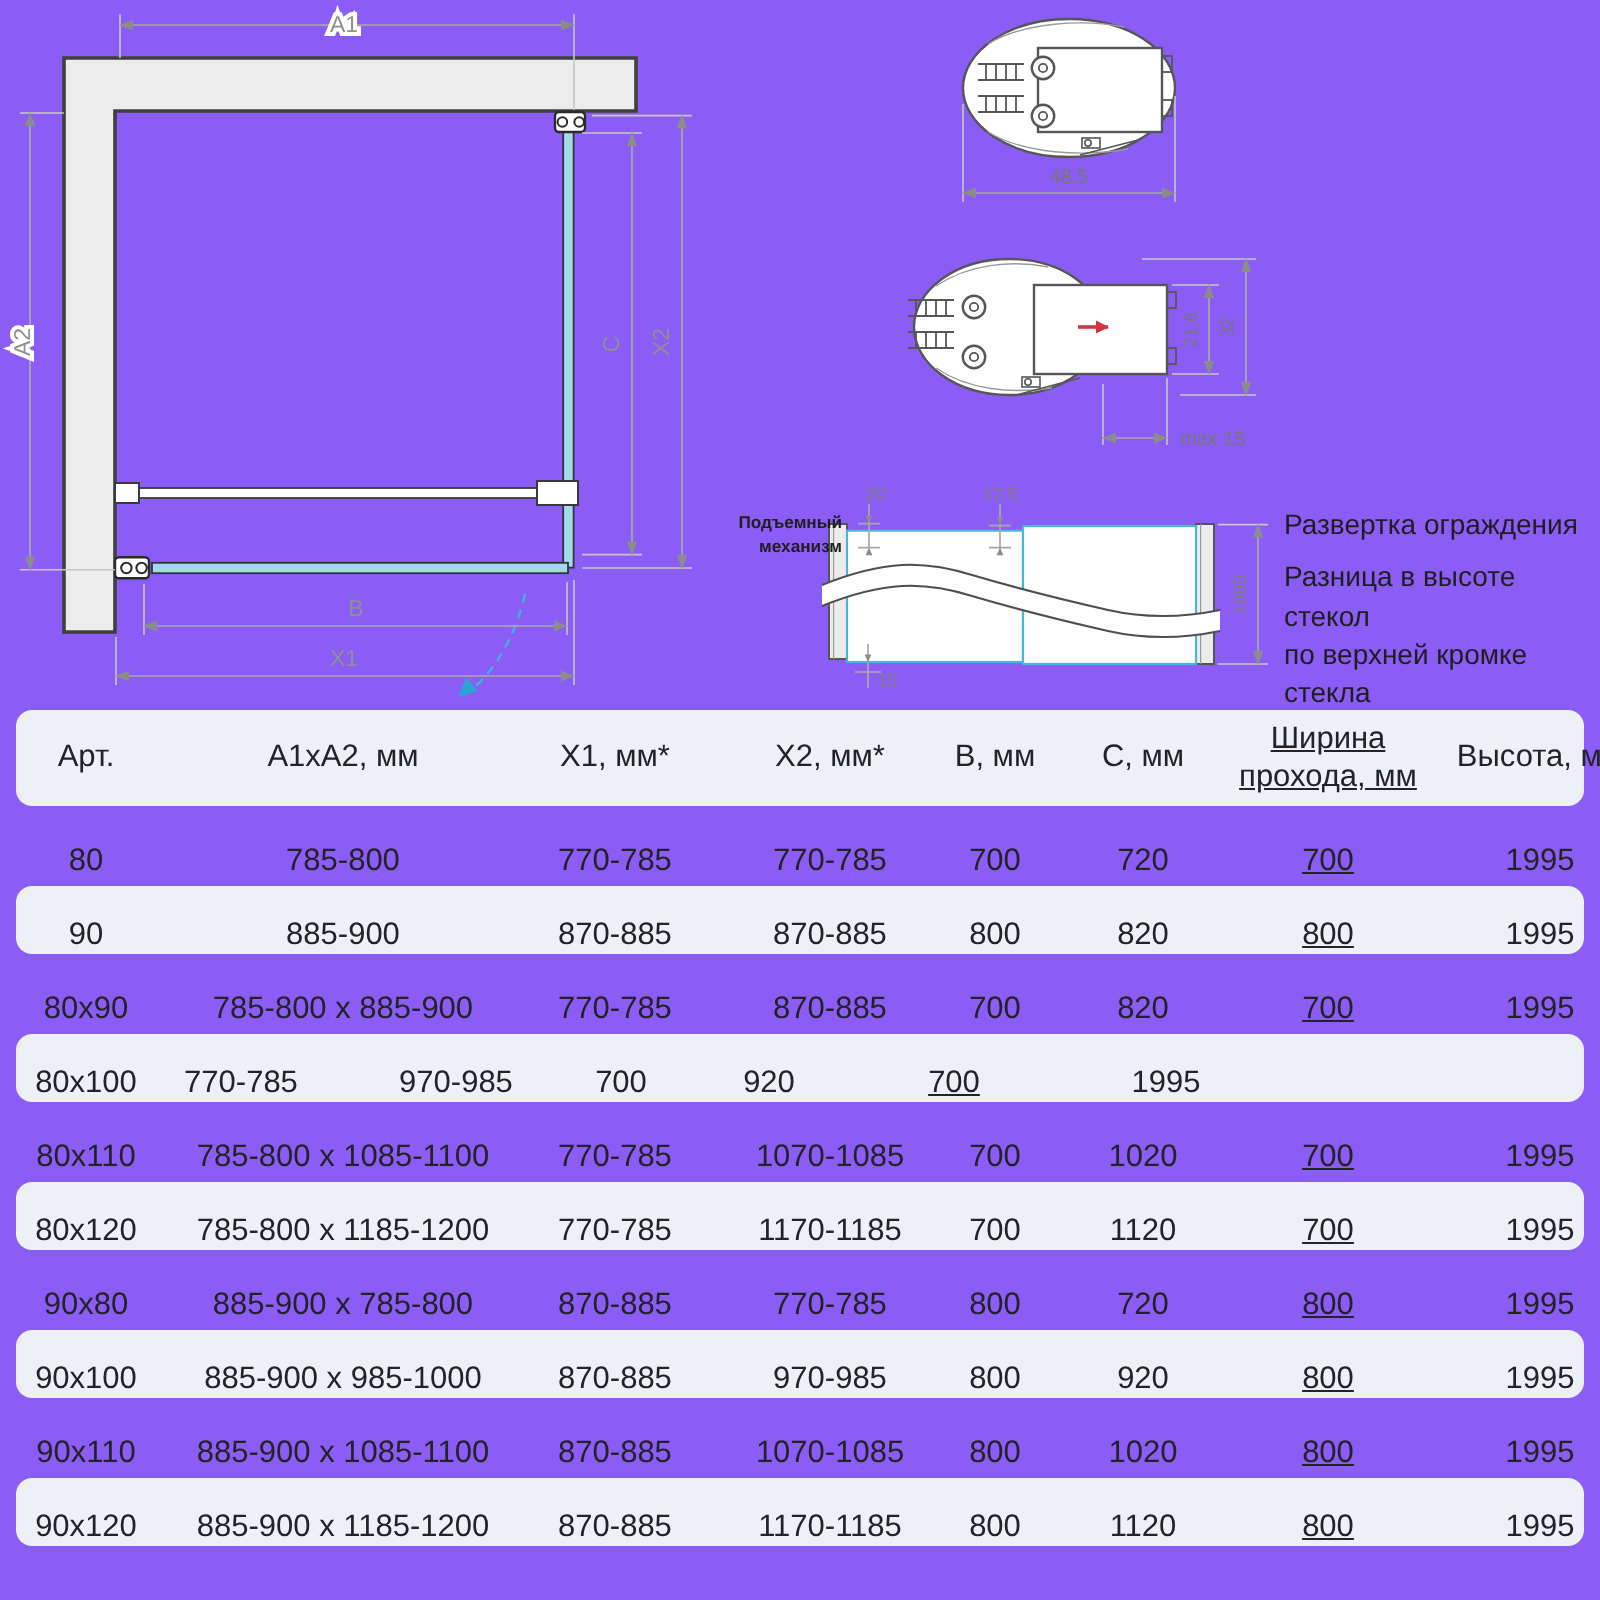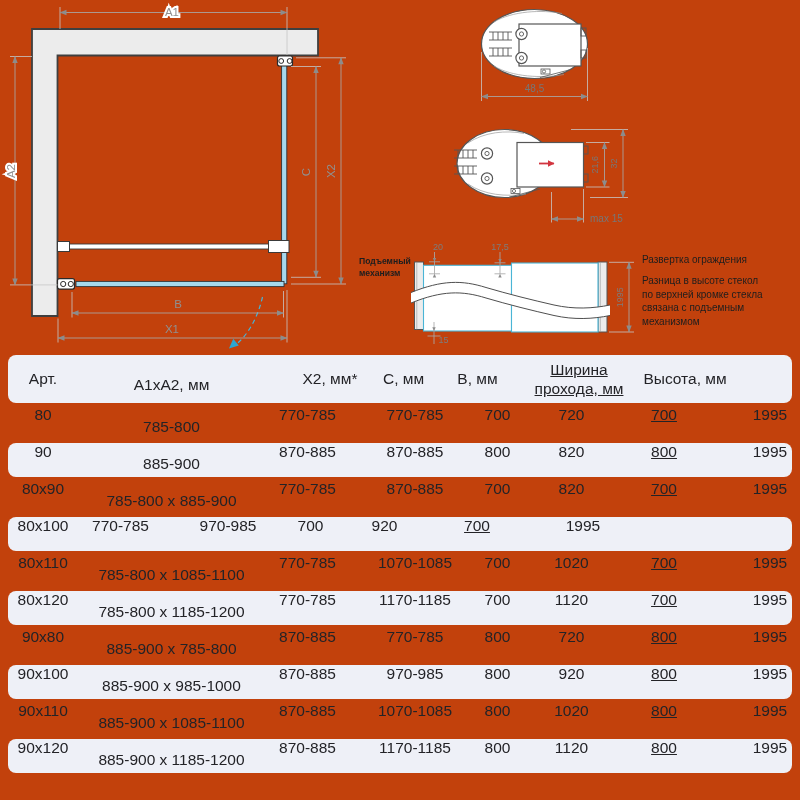--- a/index.html
+++ b/index.html
@@ -1,43 +1,43 @@
 <!DOCTYPE html>
 <html><head>
 <meta charset="utf-8">
 <style>
   html,body{margin:0;padding:0;background:#fff;}
   body{font-family:"Liberation Sans","DejaVu Sans",sans-serif;color:#232327;}
-  .canvas{position:relative;width:800px;height:800px;background:#c2410c;overflow:hidden;}
+  .canvas{position:relative;width:800px;height:800px;background:#8b5cf6;overflow:hidden;}
   .abs{position:absolute;}
   svg text{font-family:"Liberation Sans","DejaVu Sans",sans-serif;}
 
   
   .pline{fill:#fff;stroke:#565656;stroke-width:1.2;}
   .thin{fill:none;stroke:#565656;stroke-width:0.9;}
   .hint{fill:none;stroke:#9a9a9a;stroke-width:0.7;}
   .dim{stroke:#a8a8a8;stroke-width:0.85;fill:none;}
   .ext{stroke:#c6c6c6;stroke-width:0.8;fill:none;}
   .dimtext{fill:#909090;font-size:11.5px;}
   .dimtext-sm{fill:#7d7d7d;font-size:9px;}
   .halo{paint-order:stroke;stroke:#fff;stroke-width:4px;}
 
   
-  .lift-label{position:absolute;left:359px;top:255px;width:62px;font-size:8.6px;line-height:1.42;font-weight:700;color:#1e1e1e;white-space:pre-line;}
-  .notes{position:absolute;left:642px;top:253px;width:158px;font-size:10px;line-height:1.38;font-weight:500;color:#1e1e1e;}
+  .lift-label{position:absolute;left:359px;top:255px;width:62px;font-size:8.6px;line-height:1.42;font-weight:700;color:#1e1e1e;white-space:pre-line;text-align:right;}
+  .notes{position:absolute;left:642px;top:253px;width:158px;font-size:14px;line-height:1.38;font-weight:500;color:#1e1e1e;}
   .notes p{margin:0 0 7px 0;white-space:pre-line;}
 
   
   .table-wrap{position:absolute;left:8px;top:355px;width:784px;display:flex;flex-direction:column;font-size:15.5px;}
   .thead{height:48px;background:#eef0f7;border-radius:8px;display:flex;align-items:stretch;}
   .th{display:flex;align-items:center;justify-content:center;text-align:center;line-height:1.25;}
-  .tr{height:34.5px;margin:2.5px 0;display:flex;align-items:flex-start;border-radius:8px;}
+  .tr{height:34.5px;margin:2.5px 0;display:flex;align-items:flex-end;border-radius:8px;}
   .tr.alt{background:#eef0f7;}
   .td{display:flex;align-items:center;justify-content:center;text-align:center;white-space:nowrap;}
-  .c0{flex:0 0 70px;} .c1{flex:0 0 187px;margin-top:12px;} .c2{flex:0 0 85px;} .c3{flex:0 0 82px;margin-left:24px;}
+  .c0{flex:0 0 70px;} .c1{flex:0 0 187px;} .c2{flex:0 0 85px;} .c3{flex:0 0 82px;margin-left:24px;}
   .c4{flex:0 0 83px;} .c5{flex:0 0 65px;} .c6{flex:0 0 120px;text-decoration:underline;} .c7{flex:0 0 92px;}
 </style>
 </head>
 <body>
 
 <div class="canvas">
 
   <svg class="abs" style="left:0;top:0" width="360" height="355" viewBox="0 0 360 355">
     <defs>
       <marker id="da" markerWidth="9" markerHeight="9" refX="7" refY="4" orient="auto-start-reverse" markerUnits="userSpaceOnUse">
@@ -215,23 +215,24 @@
     <p>Развертка ограждения</p>
     <p>Разница в высоте стекол
 по верхней кромке стекла
 связана с подъемным механизмом</p>
   </div>
 
   <div class="table-wrap">
     <div class="thead">
         <div class="th c0">Арт.</div>
         <div class="th c1">А1хА2, мм</div>
+        <div class="th c2">Х1, мм*</div>
         <div class="th c3">Х2, мм*</div>
+        <div class="th c4">В, мм</div>
         <div class="th c5">С, мм</div>
-        <div class="th c4">В, мм</div>
         <div class="th c6">Ширина прохода, мм</div>
         <div class="th c7">Высота, мм</div>
       </div>
     <div>
         <div class="tr">
           <div class="td c0">80</div>
           <div class="td c1">785-800</div>
           <div class="td c2">770-785</div>
           <div class="td c3">770-785</div>
           <div class="td c4">700</div>

